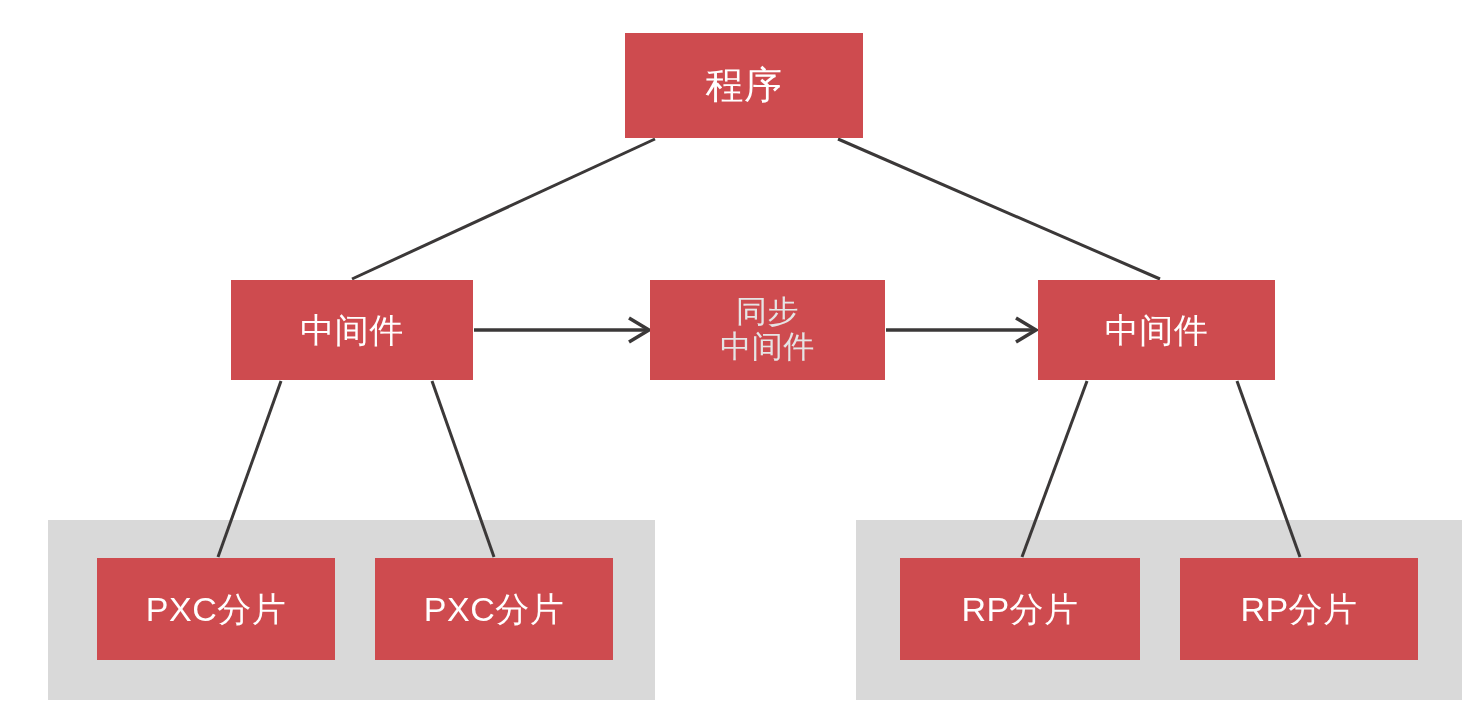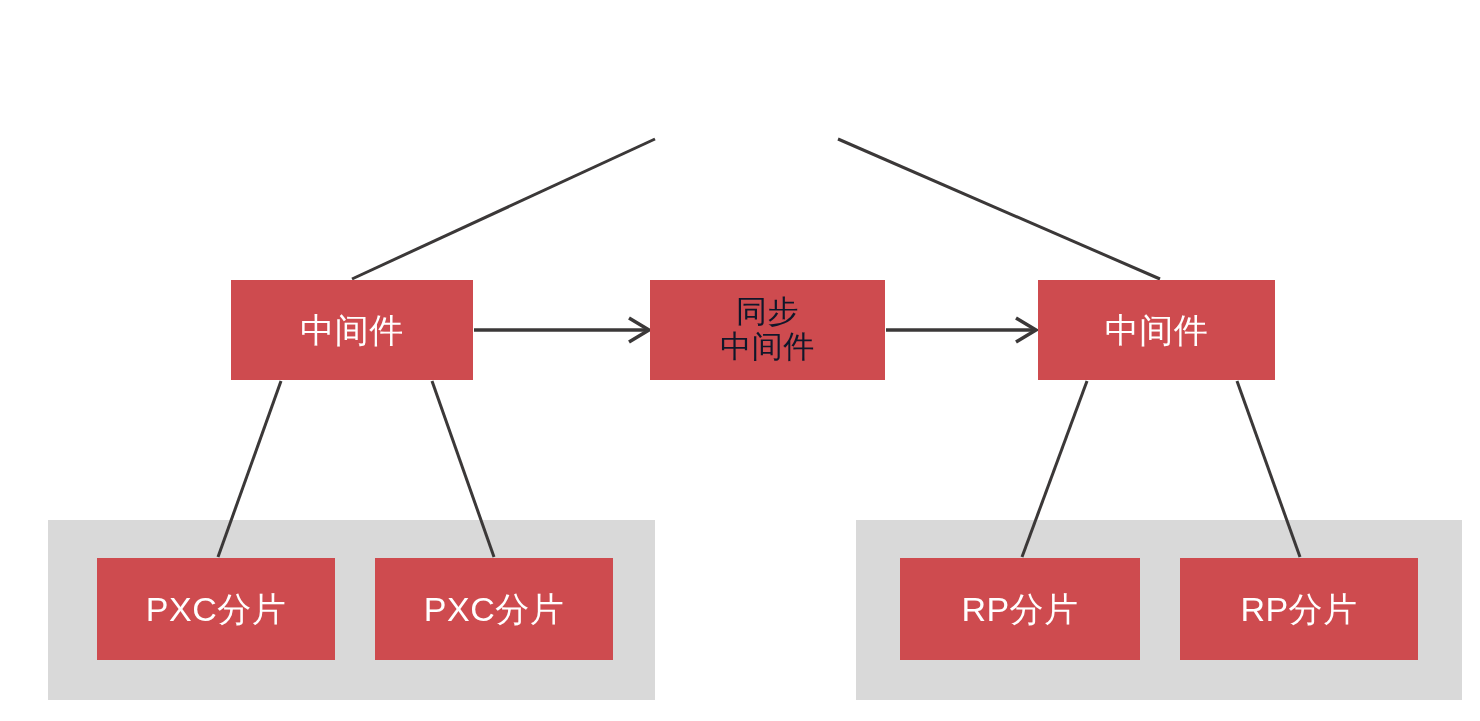--- a/index.html
+++ b/index.html
@@ -98,26 +98,29 @@
         <line x1="432" y1="381" x2="494" y2="557" class="link-line" stroke="#3b3838"></line>
       </g>
       <g>
         <line x1="1087" y1="381" x2="1022" y2="557" class="link-line" stroke="#3b3838"></line>
       </g>
       <g>
         <line x1="1237" y1="381" x2="1300" y2="557" class="link-line" stroke="#3b3838"></line>
       </g>
     </svg>
 
+  <div class="node" id="node-program" style="left: 625px; top: 33px; width: 238px; height: 105px; font-size: 38px; background: rgb(206, 75, 79); color: rgb(255, 255, 255);">
+    <span class="node-label">程序</span>
+  </div>
 
   <div class="node" id="node-middleware-left" style="left: 231px; top: 280px; width: 242px; height: 100px; font-size: 34px; background: rgb(206, 75, 79); color: rgb(255, 255, 255);">
     <span class="node-label">中间件</span>
   </div>
 
-  <div class="node" id="node-sync-middleware" style="left: 650px; top: 280px; width: 235px; height: 100px; font-size: 31px; background: rgb(206, 75, 79); color: #0f172a;">
+  <div class="node" id="node-sync-middleware" style="left: 650px; top: 280px; width: 235px; height: 100px; font-size: 31px; background: rgb(206, 75, 79); color: #e5e5e5;">
     <span class="node-label">同步
 中间件</span>
   </div>
 
   <div class="node" id="node-middleware-right" style="left: 1038px; top: 280px; width: 237px; height: 100px; font-size: 34px; background: rgb(206, 75, 79); color: rgb(255, 255, 255);">
     <span class="node-label">中间件</span>
   </div>
 
   <div class="node" id="node-pxc-shard-1" style="left: 97px; top: 558px; width: 238px; height: 102px; font-size: 34px; background: rgb(206, 75, 79); color: rgb(255, 255, 255);">
     <span class="node-label">PXC分片</span>

